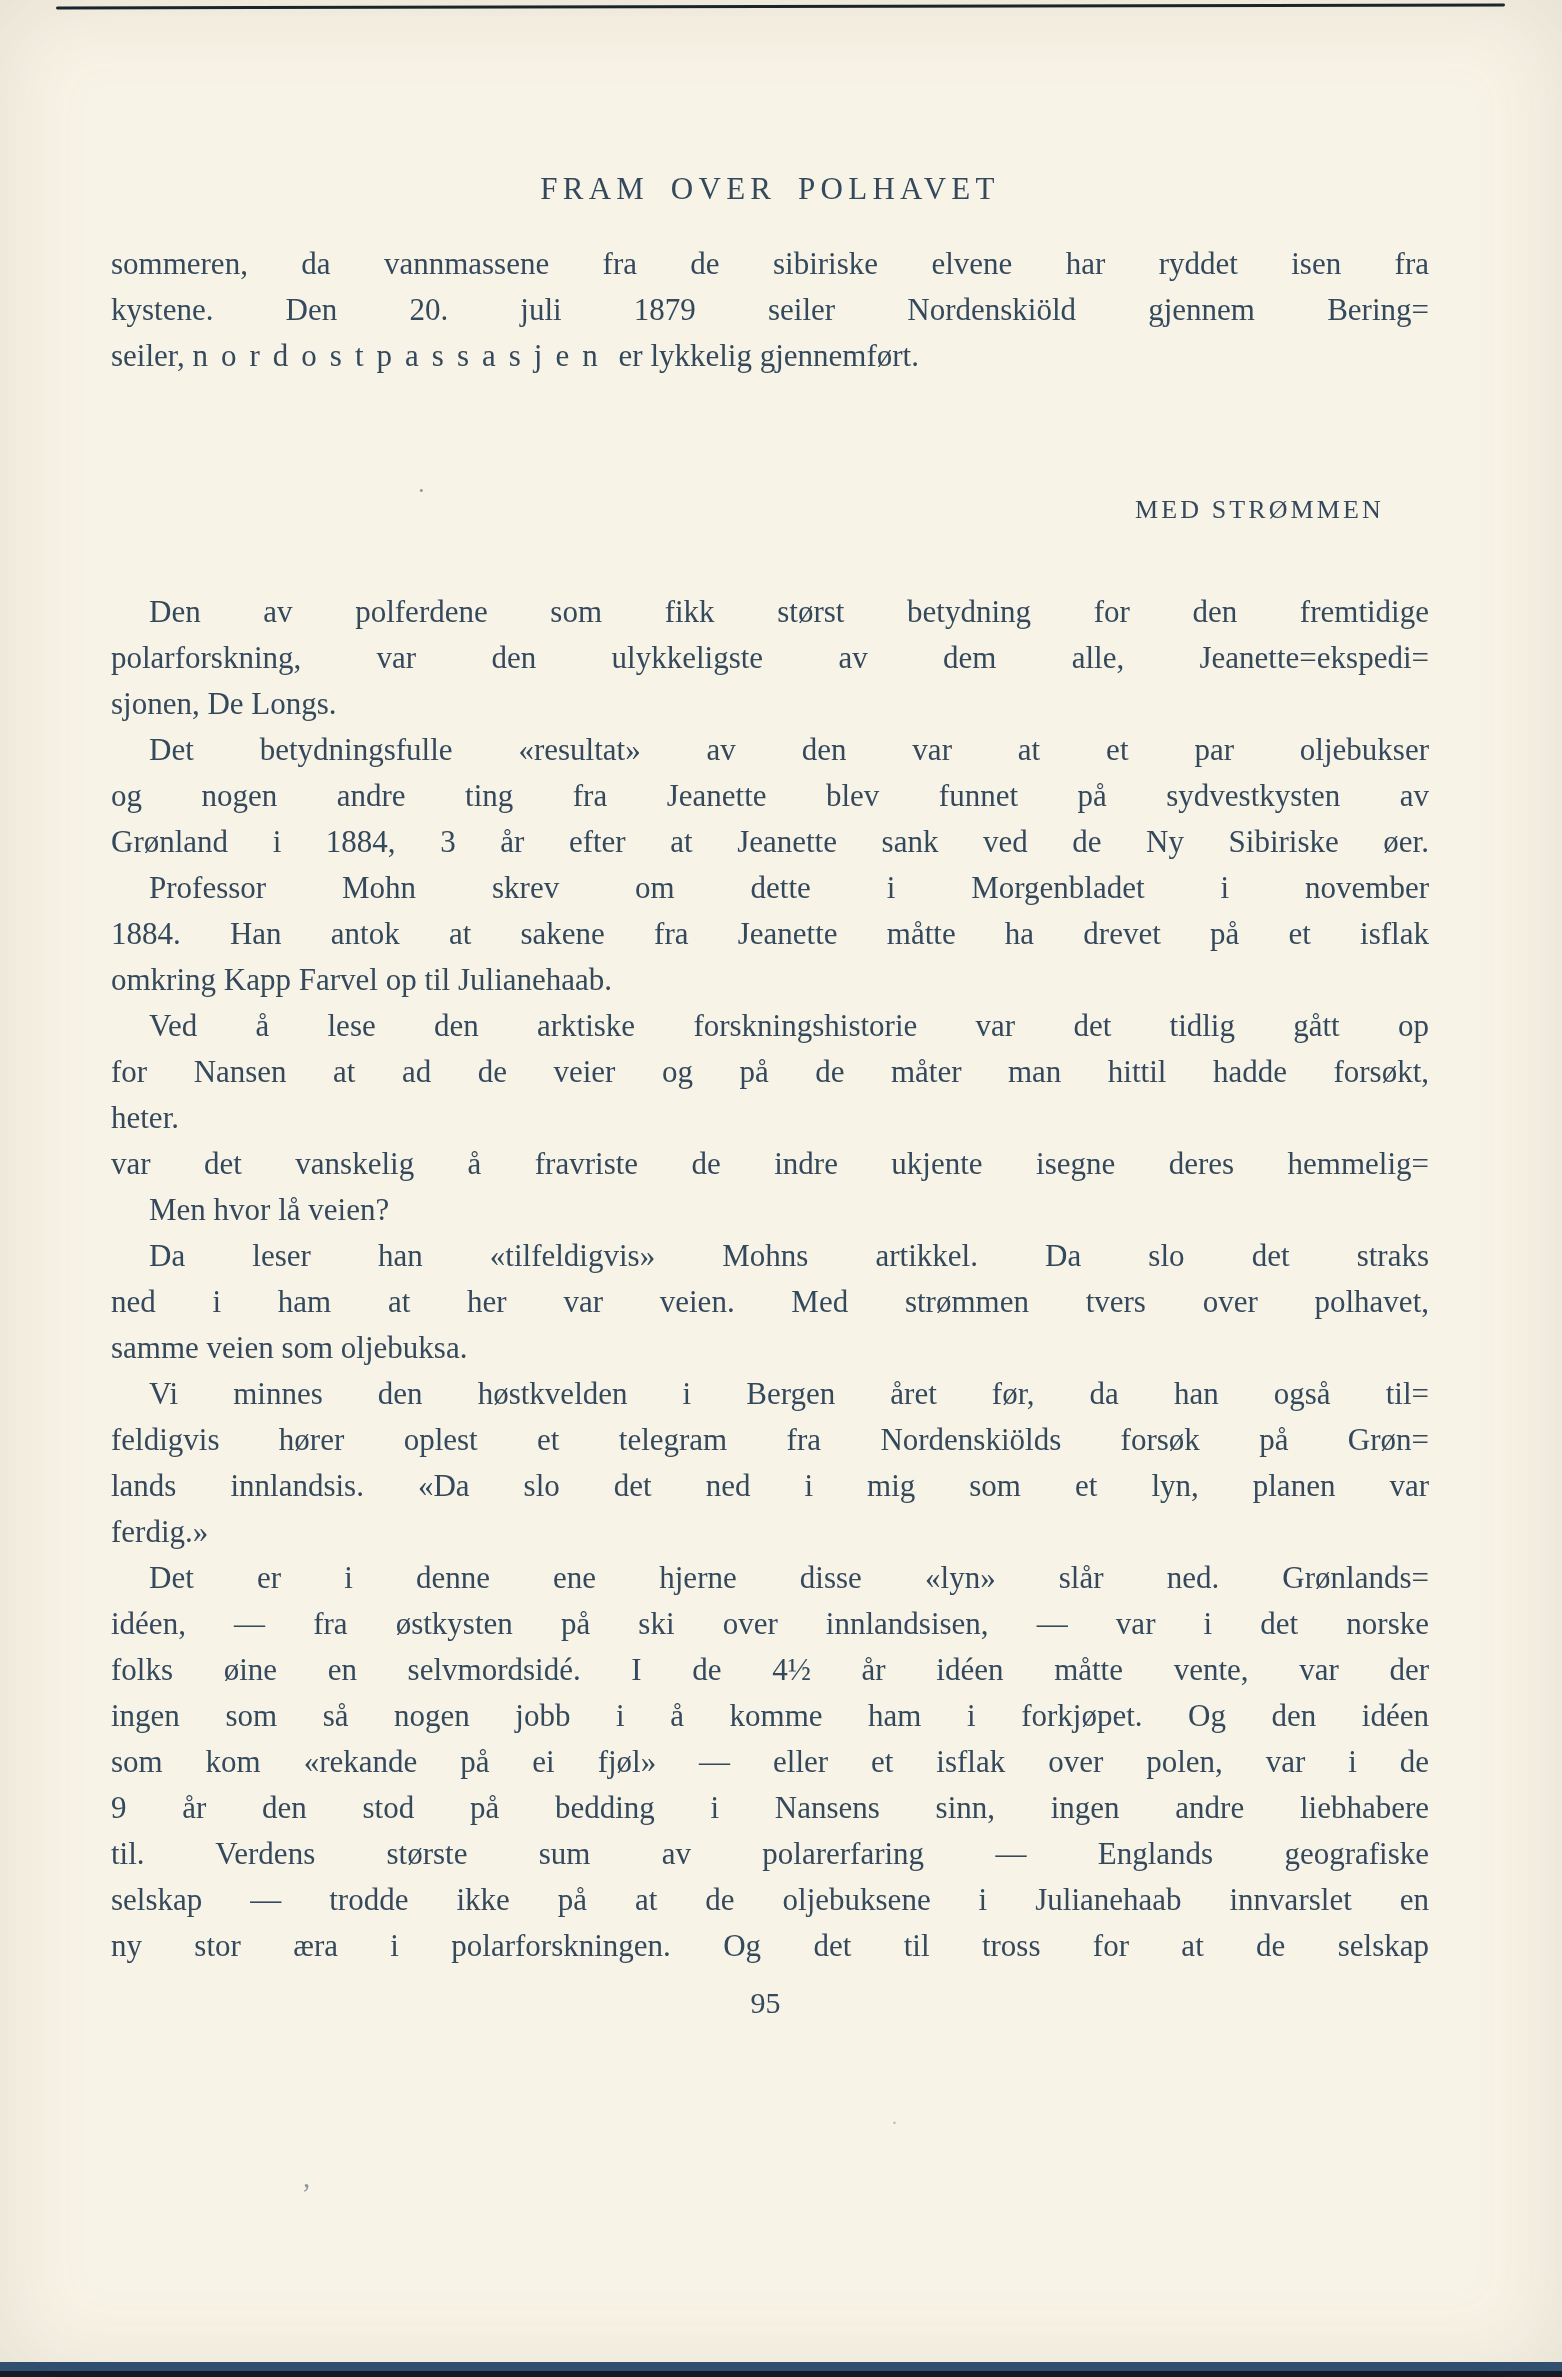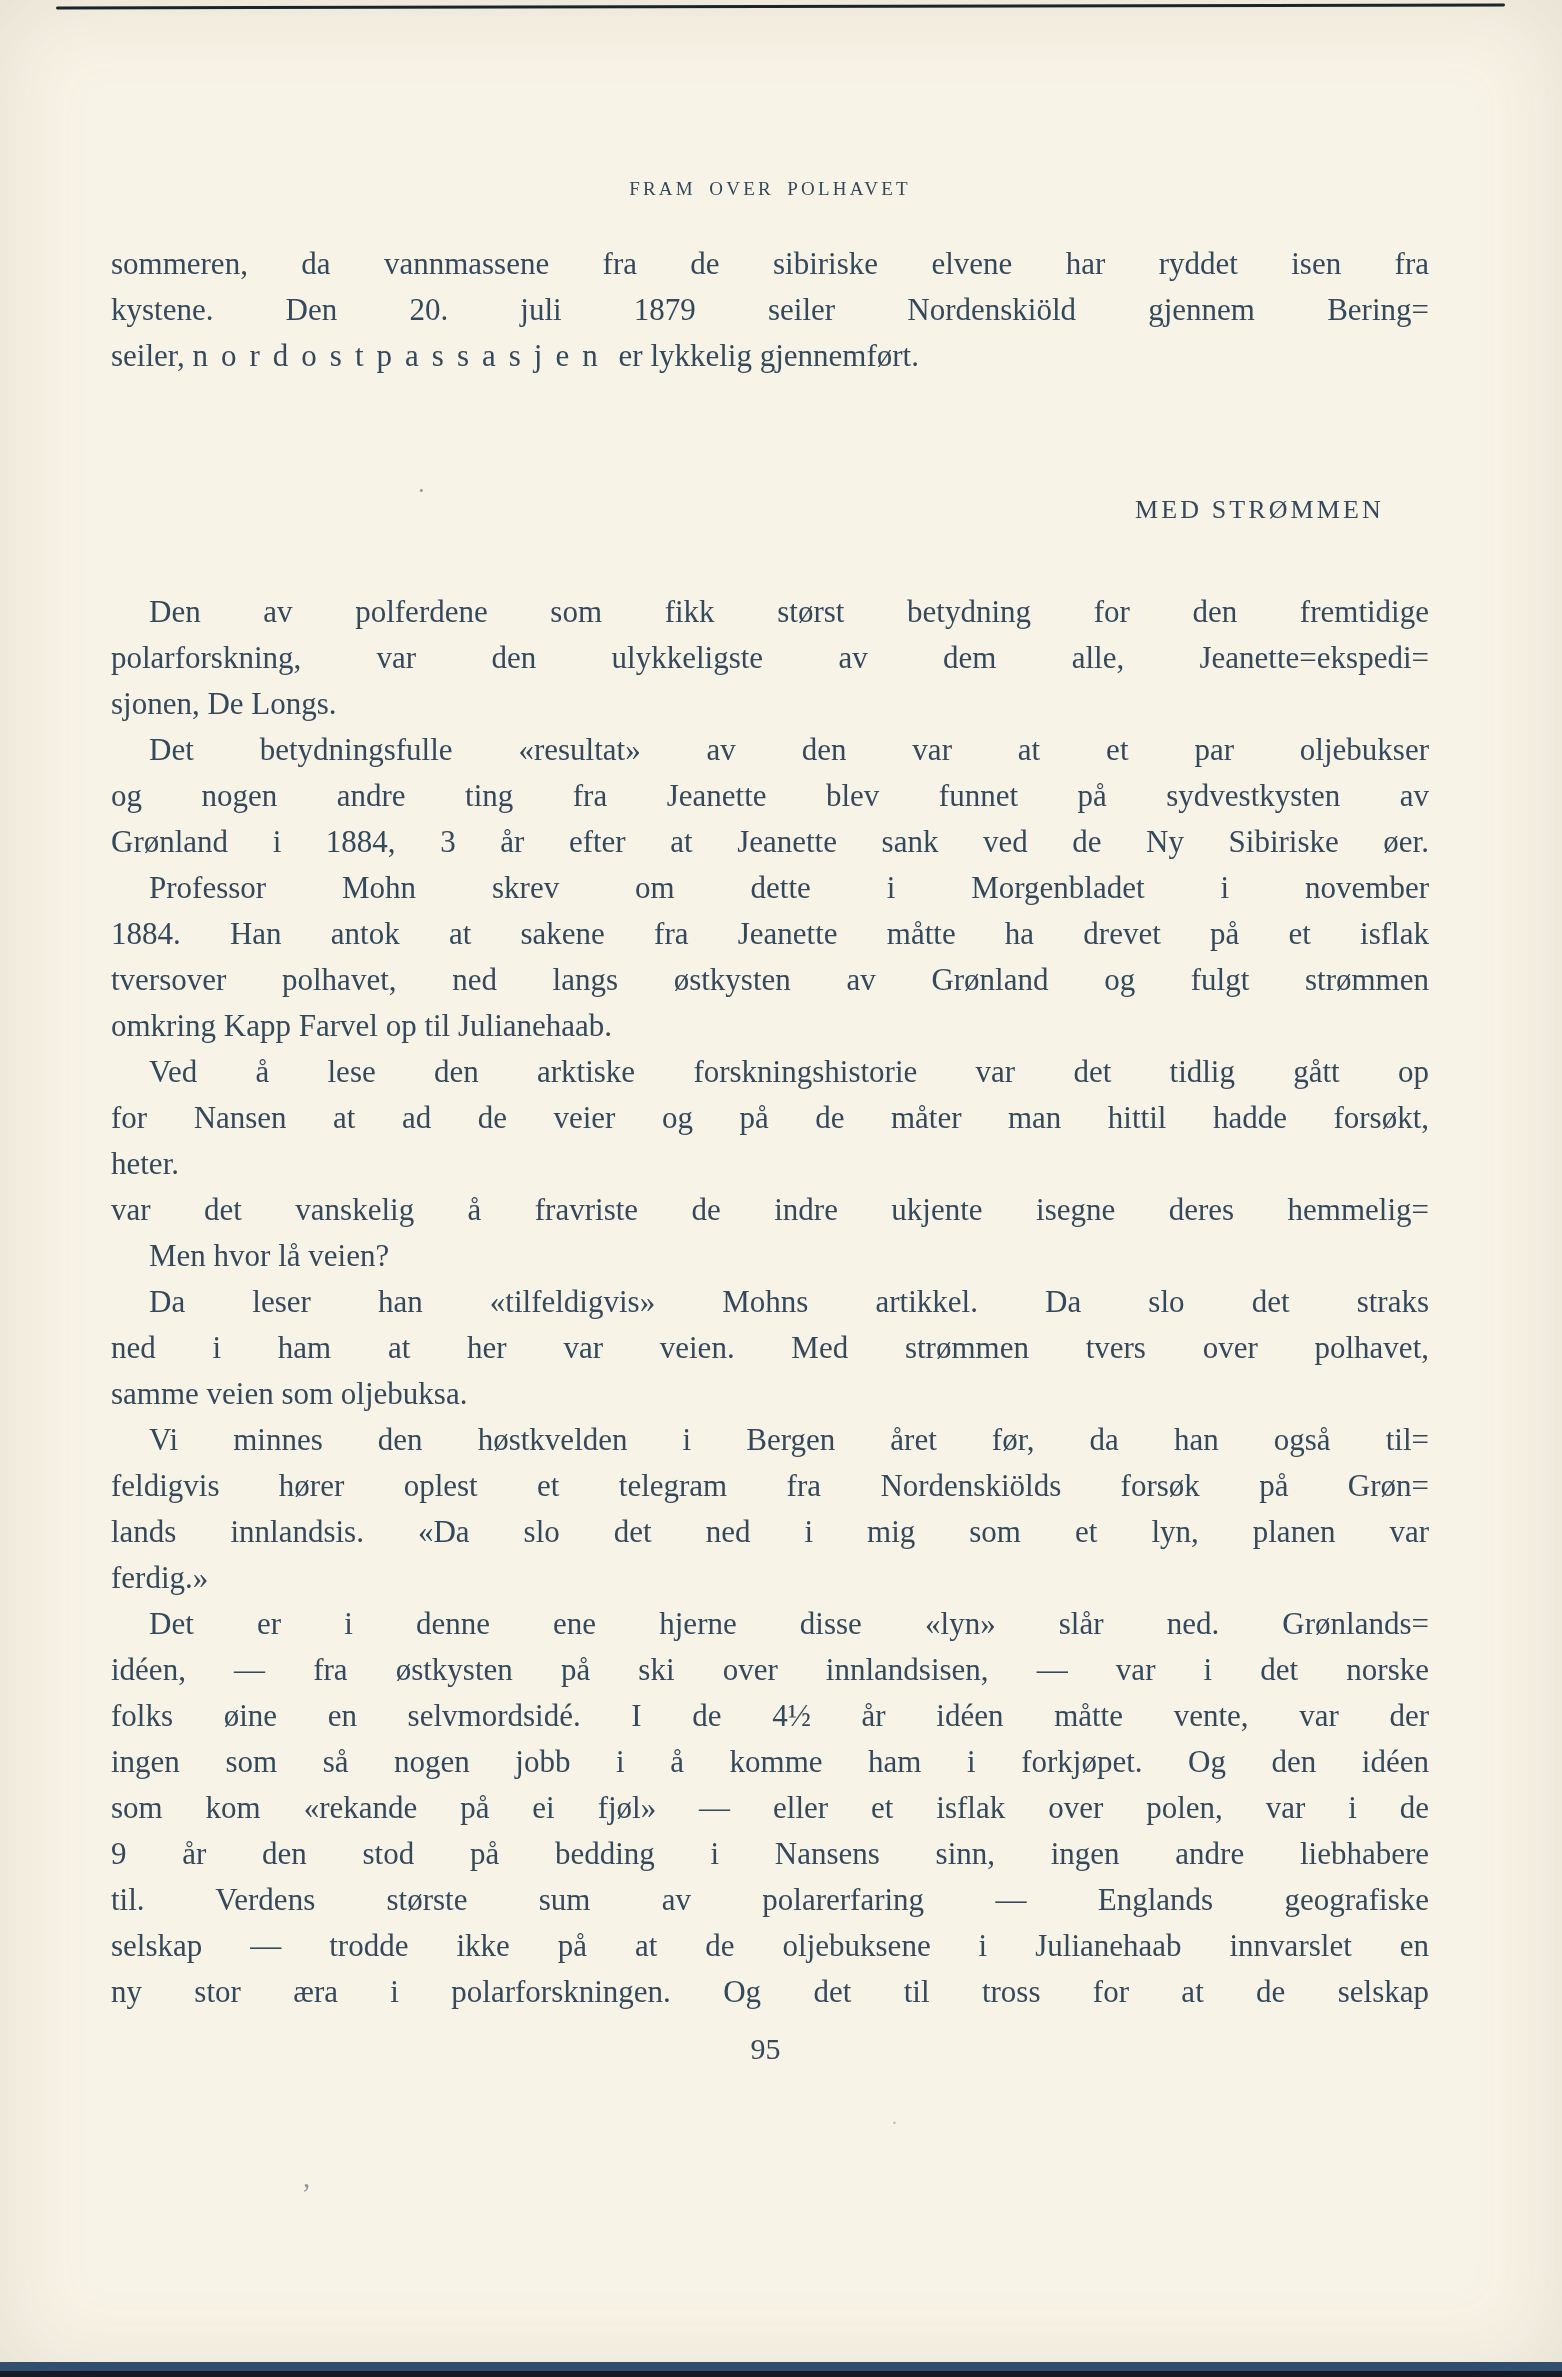--- a/index.html
+++ b/index.html
@@ -37,21 +37,21 @@
       width: 100%;
       height: 15px;
       background: linear-gradient(to bottom, #2d4d73 0%, #2d4d73 60%, #0d1624 60%, #0d1624 100%);
     }
     .running-header {
       position: absolute;
       top: 174px;
       left: 111px;
       width: 1318px;
       text-align: center;
-      font-size: 19px;
+      font-size: 31px;
       line-height: 30px;
       letter-spacing: 0.17em;
       word-spacing: 0.28em;
     }
     .content {
       position: absolute;
       left: 111px;
       top: 241px;
       width: 1318px;
       font-size: 31px;
@@ -114,21 +114,20 @@
 
     <div class="body-block">
         <div class="line indent just">Den av polferdene som fikk størst betydning for den fremtidige</div>
         <div class="line just">polarforskning, var den ulykkeligste av dem alle, Jeanette=ekspedi=</div>
         <div class="line">sjonen, De Longs.</div>
         <div class="line indent just">Det betydningsfulle «resultat» av den var at et par oljebukser</div>
         <div class="line just">og nogen andre ting fra Jeanette blev funnet på sydvestkysten av</div>
         <div class="line just">Grønland i 1884, 3 år efter at Jeanette sank ved de Ny Sibiriske øer.</div>
         <div class="line indent just">Professor Mohn skrev om dette i Morgenbladet i november</div>
         <div class="line just">1884. Han antok at sakene fra Jeanette måtte ha drevet på et isflak</div>
-        <div class="line just">tversover polhavet, ned langs østkysten av Grønland og fulgt strømmen</div>
         <div class="line">omkring Kapp Farvel op til Julianehaab.</div>
         <div class="line indent just">Ved å lese den arktiske forskningshistorie var det tidlig gått op</div>
         <div class="line just">for Nansen at ad de veier og på de måter man hittil hadde forsøkt,</div>
         <div class="line">heter.</div>
         <div class="line just">var det vanskelig å fravriste de indre ukjente isegne deres hemmelig=</div>
         <div class="line indent">Men hvor lå veien?</div>
         <div class="line indent just">Da leser han «tilfeldigvis» Mohns artikkel.  Da slo det straks</div>
         <div class="line just">ned i ham at her var veien.  Med strømmen tvers over polhavet,</div>
         <div class="line">samme veien som oljebuksa.</div>
         <div class="line indent just">Vi minnes den høstkvelden i Bergen året før, da han også til=</div>

